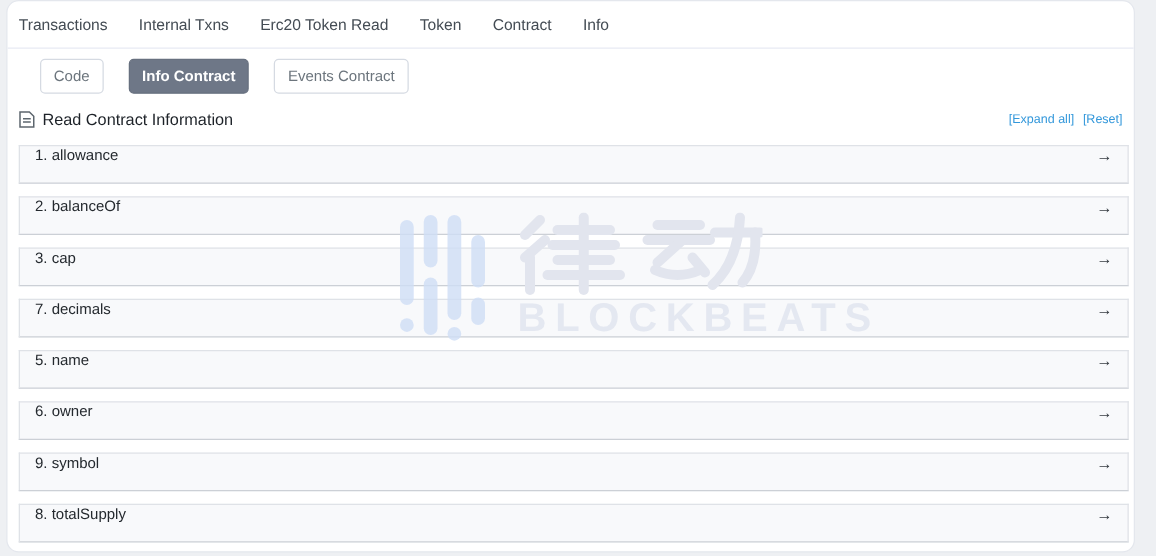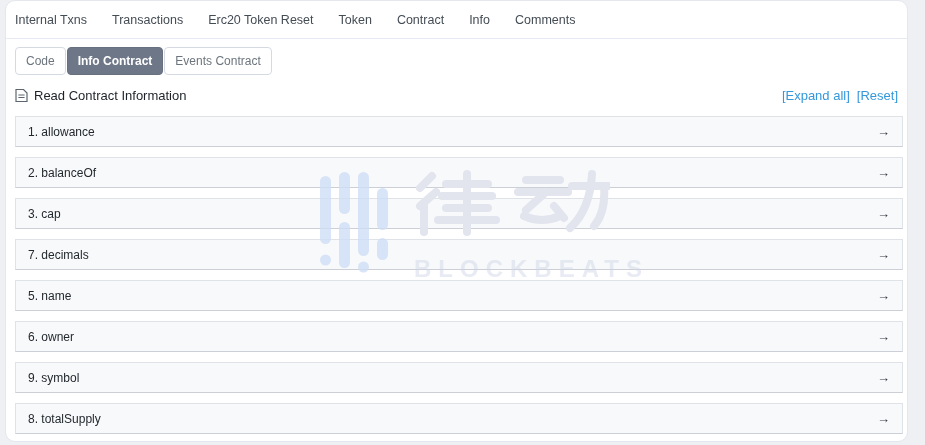--- a/index.html
+++ b/index.html
@@ -49,22 +49,23 @@
     color: #fff;
     font-size: 8px;
     line-height: 13px;
     text-align: center;
     margin-left: 4px;
     margin-bottom: 9px;
   }
   
   .btn-row {
     display: flex;
-    gap: 1px;
+    gap: 20px;
     padding: 8px 0 0 9px;
+    margin-left: 17px;
   }
   .btn {
     height: 28px;
     padding: 0 10px;
     display: flex;
     align-items: center;
     font-size: 12px;
     border-radius: 4px;
     border: 1px solid #d5dae2;
     background: #fff;
@@ -88,32 +89,31 @@
     display: flex;
     align-items: flex-start;
     gap: 6px;
     font-size: 13px;
     color: #1d2228;
   }
   .doc-icon svg { display: block; }
   .section-links {
     display: flex;
     gap: 7px;
-    font-size: 13px;
+    font-size: 10px;
     padding-left: 12px;
   }
   .section-links span { color: #3498db; cursor: pointer; }
   
   .rows {
     padding: 13px 4px 0 9px;
   }
   .fn-row {
     display: flex;
     justify-content: space-between;
-    align-items: center;
     height: 31px;
     padding: 0 12px;
     margin-bottom: 10px;
     background: #f8f9fb;
     border: 1px solid #dfe2e7;
     border-bottom-color: #ccd0d6;
     border-radius: 0;
     font-size: 12px;
     color: #24292e;
     cursor: pointer;
@@ -124,41 +124,40 @@
     position: absolute;
     left: 318px; top: 170px;
     display: flex;
     align-items: flex-start;
     gap: 18px;
     pointer-events: none;
     z-index: 5;
   }
   .wm-text-col { display: flex; flex-direction: column; align-items: flex-start; }
   .wm-latin {
-    margin-top: 19px;
+    margin-top: 0;
     margin-left: 4px;
-    font-size: 24px;
+    font-size: 32px;
     font-weight: 700;
     letter-spacing: 7px;
     color: rgba(205, 211, 228, 0.45);
   }
 </style>
 </head>
 <body>
 
 <div class="card">
 
   <div class="tabs">
+    <div class="tab">Transactions</div>
     <div class="tab">Internal Txns</div>
-    <div class="tab">Transactions</div>
-    <div class="tab">Erc20 Token Reset</div>
+    <div class="tab">Erc20 Token Read</div>
     <div class="tab">Token</div>
     <div class="tab">Contract</div>
     <div class="tab">Info</div>
-    <div class="tab">Comments</div>
   </div>
 
   <div class="btn-row">
     <div class="btn">Code</div>
     <div class="btn active">Info Contract</div>
     <div class="btn">Events Contract</div>
   </div>
 
   <div class="section-row">
     <div class="section-title">

